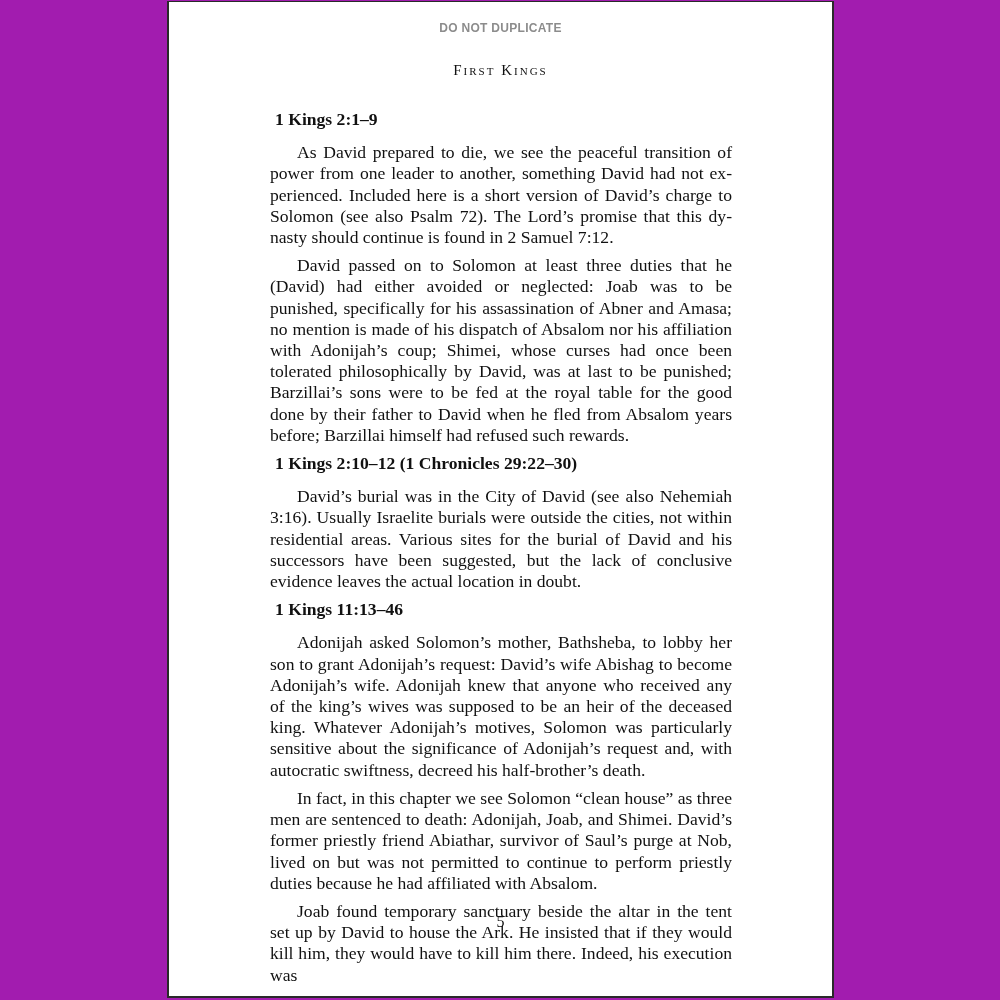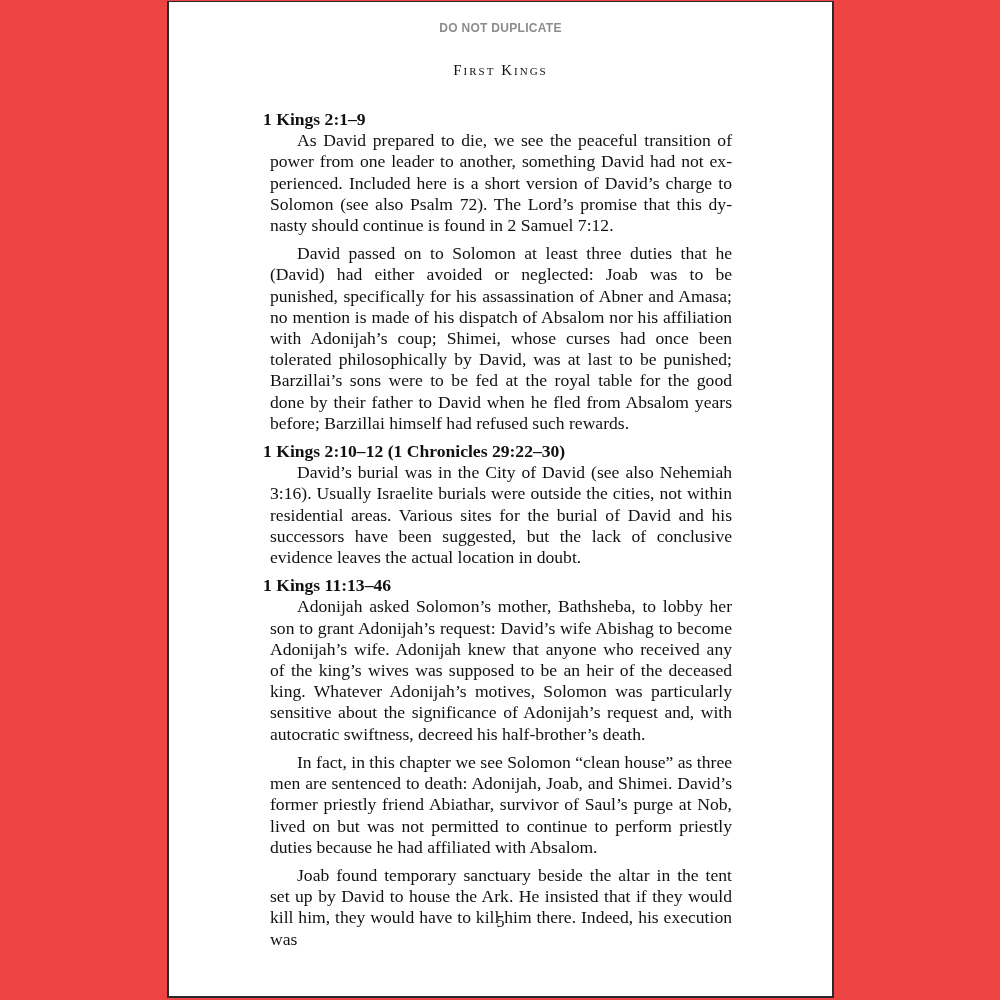--- a/index.html
+++ b/index.html
@@ -7,21 +7,21 @@
       padding: 0;
       background: #ffffff;
       width: 1000px;
       height: 1000px;
       overflow: hidden;
     }
     .canvas {
       position: relative;
       width: 1000px;
       height: 1000px;
-      background: #ef4444;
+      background: #a21caf;
     }
     .page {
       position: absolute;
       left: 167px;
       top: 1px;
       width: 663px;
       height: 994px;
       border: 2px solid #2a2a2a;
       border-top-width: 1px;
       background: #ffffff;
@@ -58,21 +58,21 @@
       width: 476px;
       font-family: "Liberation Serif", serif;
       font-size: 17.6px;
       line-height: 21.2px;
       color: #111111;
       text-align: justify;
       hyphens: manual;
     }
     .section-heading {
       font-weight: bold;
-      margin: 0;
+      margin: 12px;
       margin-top: 3px;
       font-size: 17.6px;
       line-height: 21.2px;
       text-align: left;
     }
     .section-heading.first { margin-top: 0; }
     .section-heading + .para { margin-top: 0; }
     .para {
       margin: 7px;
       text-indent: 27px;

